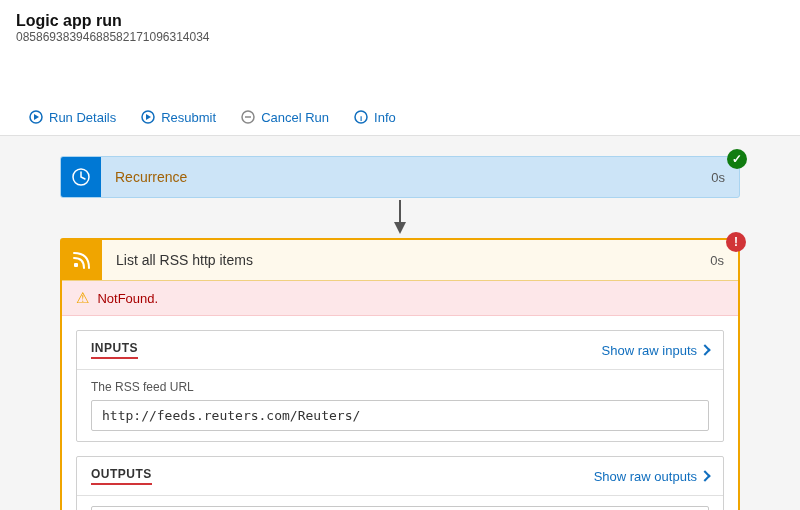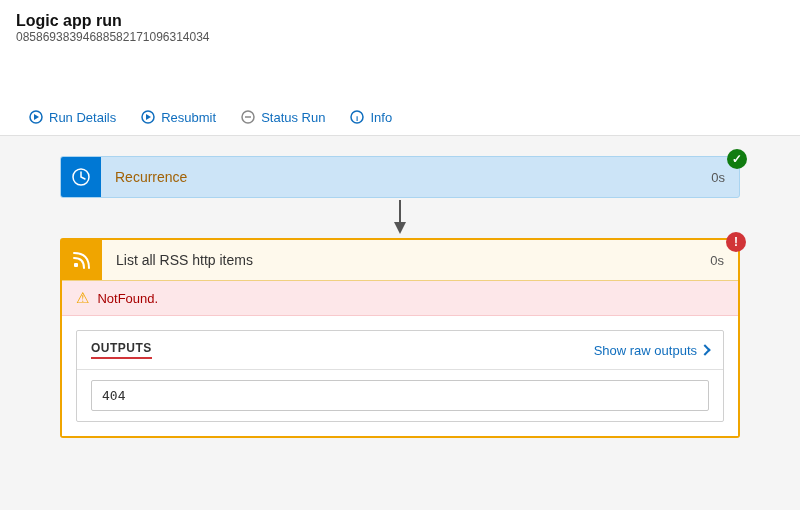--- a/index.html
+++ b/index.html
@@ -321,21 +321,21 @@
     <span>Resubmit</span>
   </button>
 
   <button class="toolbar-btn">
     <span class="toolbar-icon">
       <svg width="14" height="14" viewBox="0 0 14 14" fill="none">
         <circle cx="7" cy="7" r="6" stroke="#888" stroke-width="1.5"></circle>
         <line x1="4" y1="7" x2="10" y2="7" stroke="#888" stroke-width="1.5"></line>
       </svg>
     </span>
-    <span>Status Run</span>
+    <span>Cancel Run</span>
   </button>
 
 
   <button class="toolbar-btn">
     <span class="toolbar-icon">
       <svg width="14" height="14" viewBox="0 0 14 14" fill="none">
         <circle cx="7" cy="7" r="6" stroke="#106ebe" stroke-width="1.5"></circle>
         <text x="7" y="10.5" text-anchor="middle" font-size="8" fill="#106ebe" font-family="Arial" font-weight="bold">i</text>
       </svg>
     </span>
@@ -378,20 +378,33 @@
       <div class="status-badge-error">!</div>
     </div>
 
     <div class="error-banner">
       <span class="warning-icon">⚠</span>
       <span>NotFound.</span>
     </div>
 
     <div class="inner-content">
 
+      <div class="panel">
+        <div class="panel-header">
+          <span class="panel-title">INPUTS</span>
+          <a class="show-raw-link">
+            <span>Show raw inputs</span>
+            <span class="chevron-right"></span>
+          </a>
+        </div>
+        <div class="panel-body">
+          <div class="field-label">The RSS feed URL</div>
+          <div class="field-value-box">http://feeds.reuters.com/Reuters/</div>
+        </div>
+      </div>
 
       <div class="outputs-panel">
         <div class="panel-header">
           <span class="outputs-title">OUTPUTS</span>
           <a class="show-raw-link">
             <span>Show raw outputs</span>
             <span class="chevron-right"></span>
           </a>
         </div>
         <div class="panel-body">

